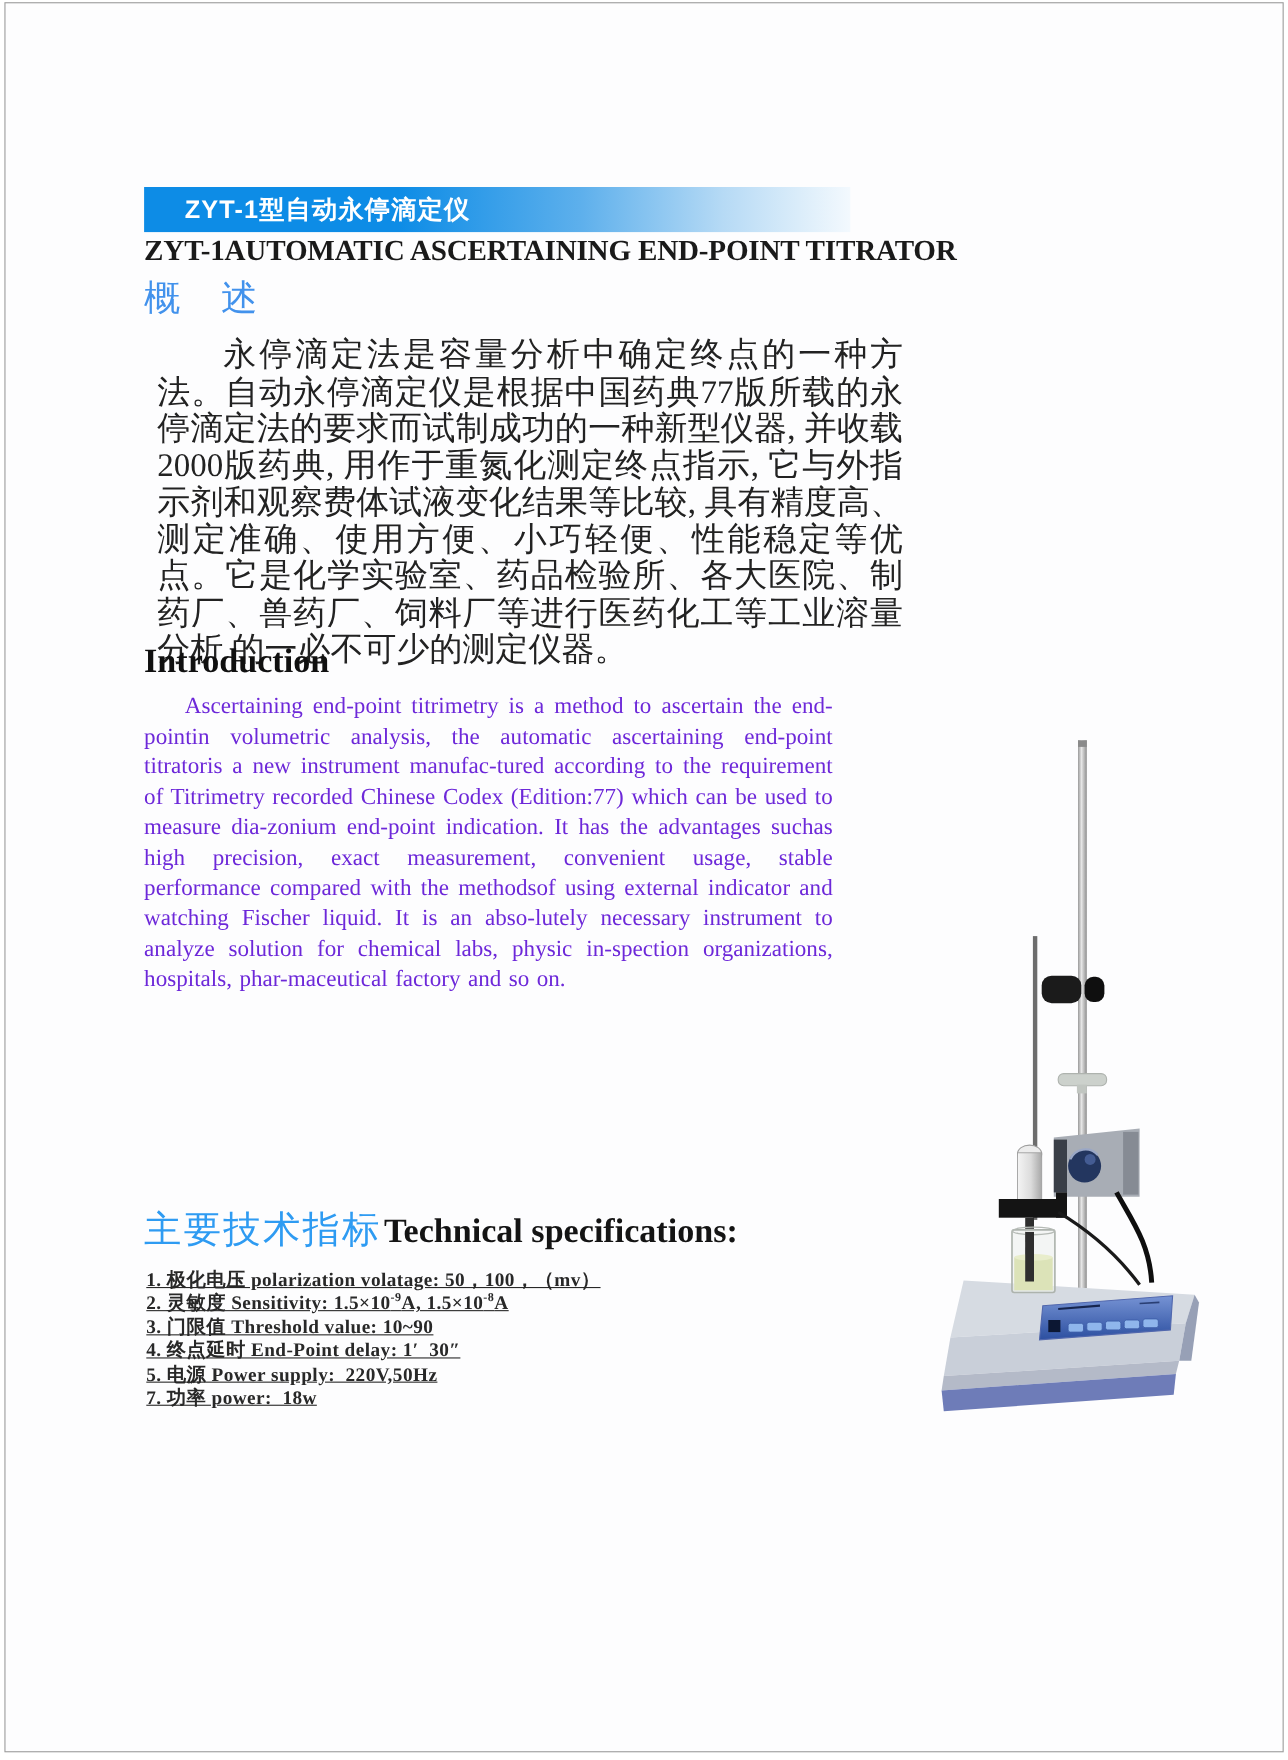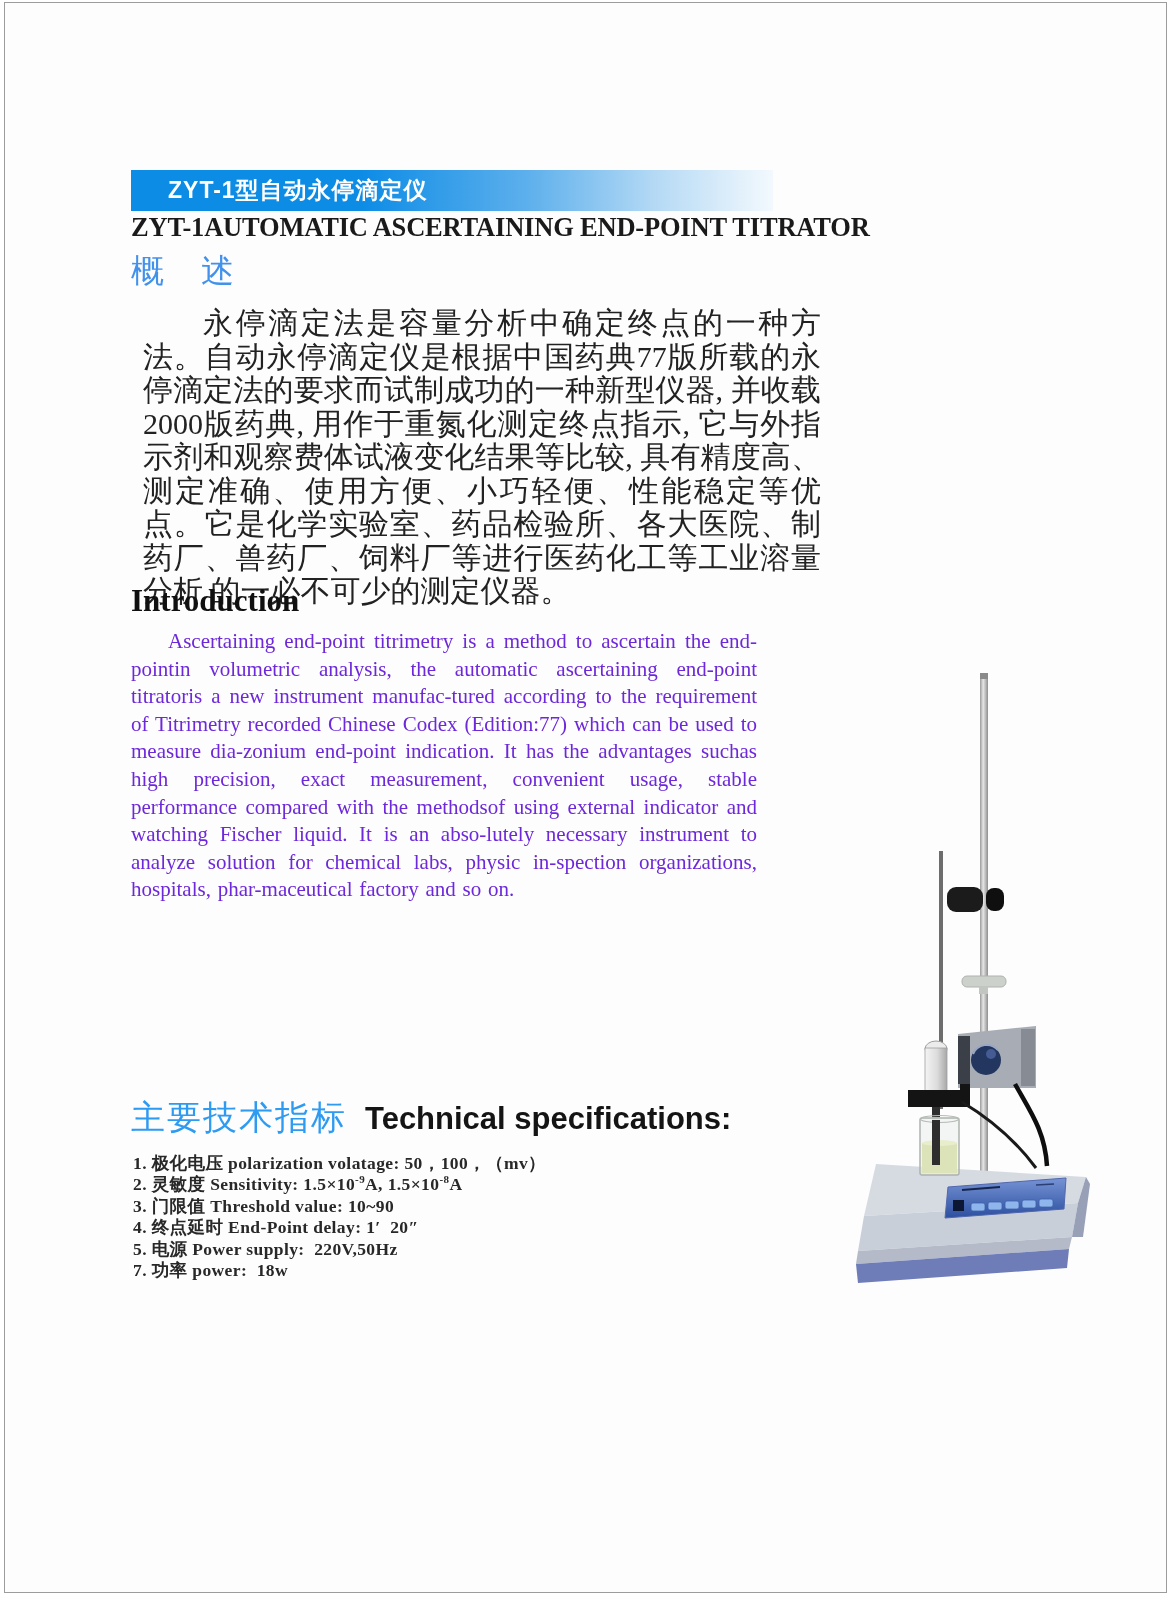--- a/index.html
+++ b/index.html
@@ -61,31 +61,31 @@
 
   .spec-heading{
     left:126px;top:1092px;white-space:nowrap;
   }
   .spec-heading .cn{
     font-family:"Liberation Sans", sans-serif;
     font-weight:500;font-size:34px;color:var(--spec-heading-blue);
     letter-spacing:2px;vertical-align:baseline;
   }
   .spec-heading .en{
-    font-family:Liberation Sans, sans-serif;
+    font-family:Liberation Serif, serif;
     font-weight:bold;font-size:31px;color:#141414;
-    margin-left:18px;vertical-align:baseline;
+    margin-left:2px;vertical-align:baseline;
   }
 
   .spec-list{
     left:128px;top:1150px;width:560px;
     font-size:17.5px;line-height:21.4px;color:#282828;
     font-weight:600;letter-spacing:0.4px;
   }
-  .spec-row{white-space:pre-wrap;}
+  .spec-row{white-space:pre-wrap;text-decoration:underline;}
   .spec-row sup{font-size:11px;line-height:0;}
 
   .photo{
     left:835px;top:633px;width:290px;height:665px;background:#fdfdfe;
   }
 </style>
 </head>
 <body>
 
 <div class="sheet">
@@ -105,21 +105,21 @@
   <p class="abs intro-body">Ascertaining end-point titrimetry is a method to ascertain the end-pointin volumetric analysis, the automatic ascertaining end-point titratoris a new instrument manufac-tured according to the requirement of Titrimetry recorded Chinese Codex (Edition:77) which can be used to measure dia-zonium end-point indication. It has the advantages suchas high precision, exact measurement, convenient usage, stable performance compared with the methodsof using external indicator and watching Fischer liquid. It is an abso-lutely necessary instrument to analyze solution for chemical labs, physic in-spection organizations, hospitals, phar-maceutical factory and so on.</p>
 
   <div class="abs spec-heading">
     <span class="cn">主要技术指标</span><span class="en">Technical specifications:</span>
   </div>
 
   <div class="abs spec-list">
     <div class="spec-row">1. 极化电压 polarization volatage: 50，100，（mv）</div>
     <div class="spec-row"><span>2. 灵敏度 Sensitivity: 1.5×10</span><sup>-9</sup><span>A, 1.5×10</span><sup>-8</sup><span>A</span></div>
     <div class="spec-row">3. 门限值 Threshold value: 10~90</div>
-    <div class="spec-row">4. 终点延时 End-Point delay: 1′  20″</div>
+    <div class="spec-row">4. 终点延时 End-Point delay: 1′  30″</div>
     <div class="spec-row">5. 电源 Power supply:  220V,50Hz</div>
     <div class="spec-row">7. 功率 power:  18w</div>
   </div>
 
   <div class="abs photo">
     <svg width="290" height="665" viewBox="0 0 290 665" xmlns="http://www.w3.org/2000/svg">
       <defs>
         <linearGradient id="gradRod" x1="0" y1="0" x2="1" y2="0">
           <stop offset="0" stop-color="#9a9a9a"></stop>
             <stop offset="0.4" stop-color="#e6e6e6"></stop>

